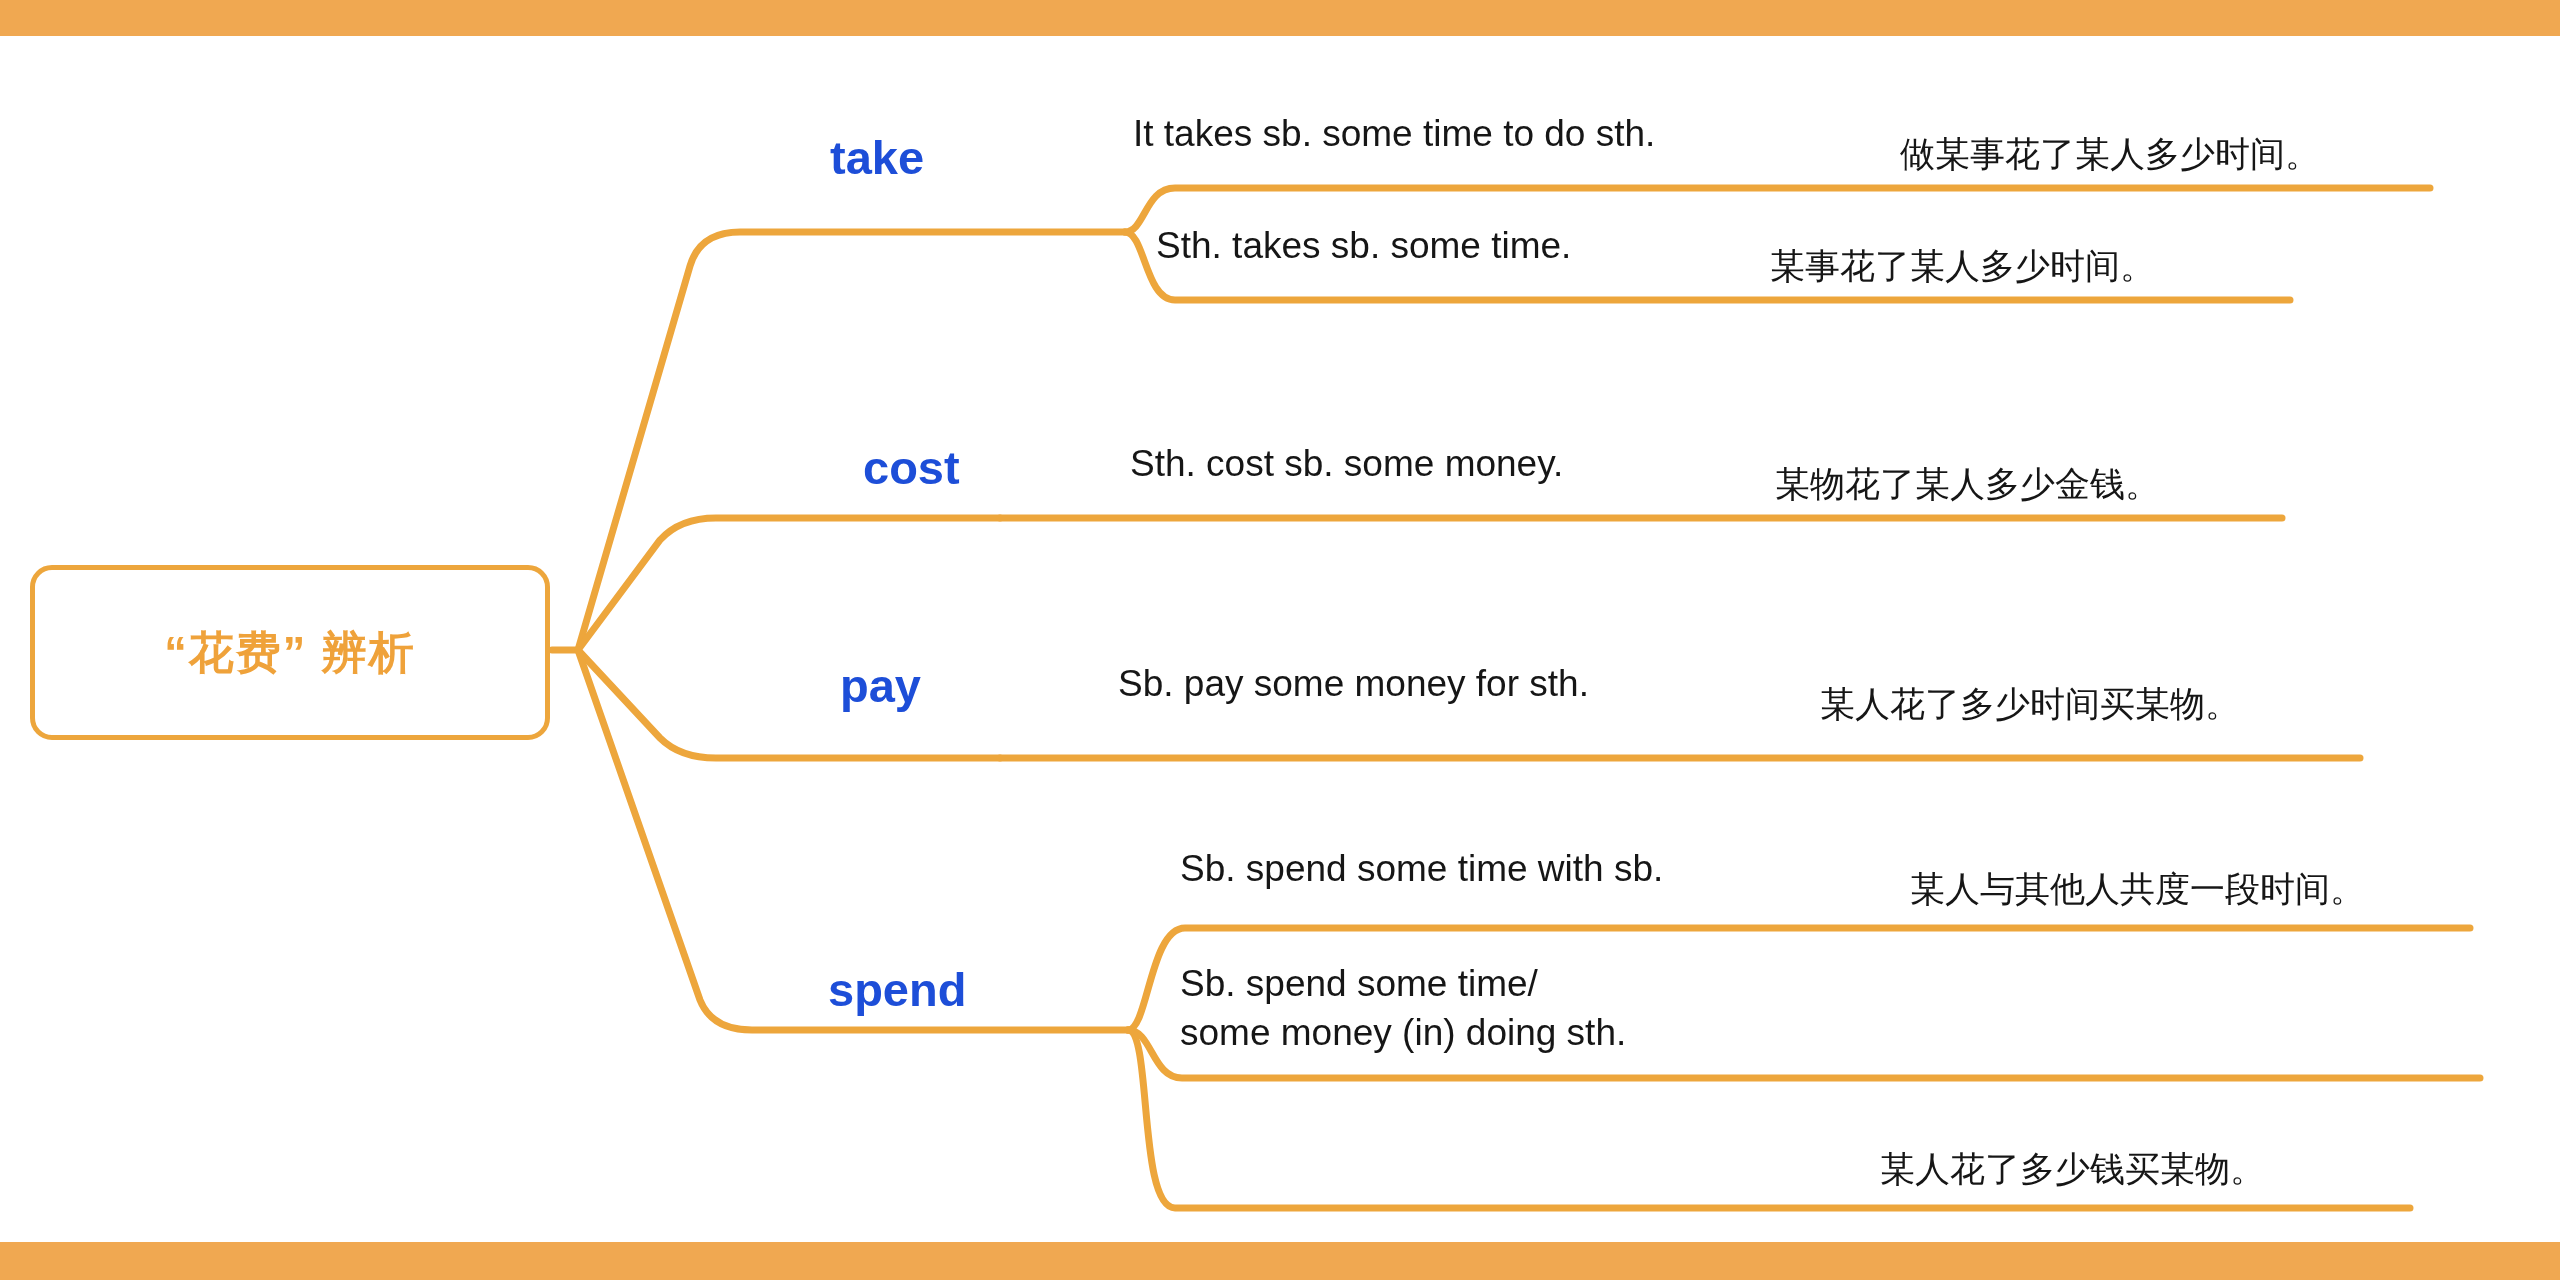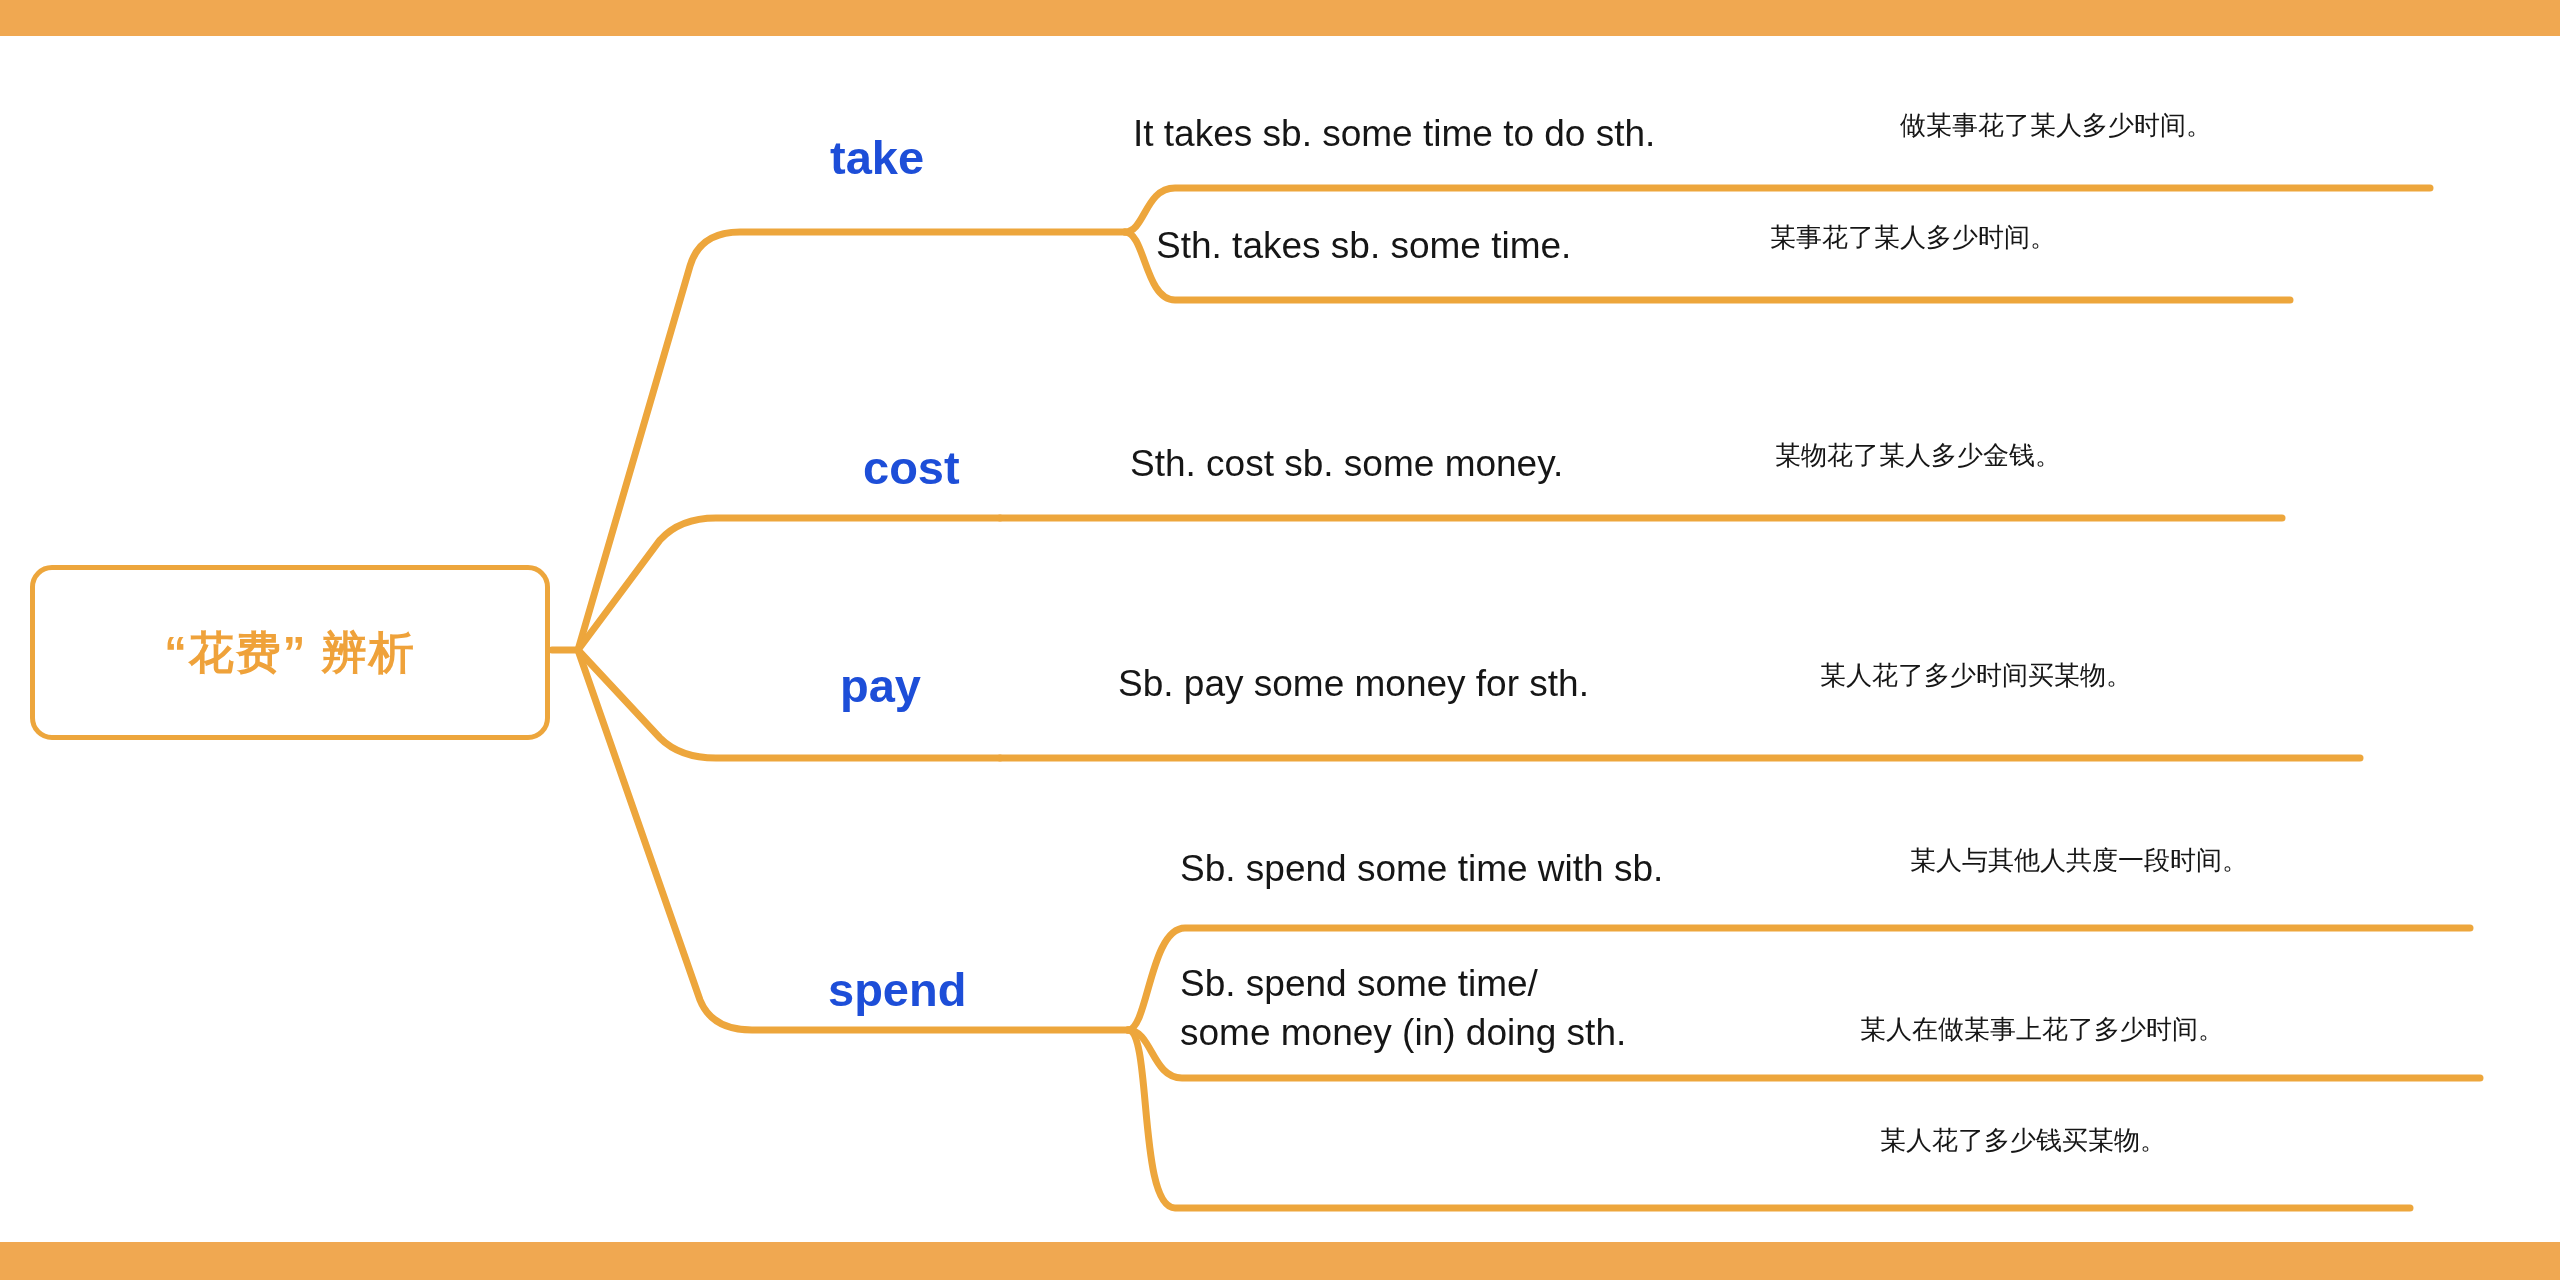--- a/index.html
+++ b/index.html
@@ -63,23 +63,24 @@
 
   .leaf-en {
     position: absolute;
     font-size: 37px;
     color: #161616;
     white-space: pre;
     line-height: 1.32;
   }
   .leaf-zh {
     position: absolute;
-    font-size: 26px;
+    font-size: 35px;
     color: #161616;
     white-space: nowrap;
+    margin-top: 23px;
   }
 </style>
 </head>
 <body>
 
 <div id="canvas">
 
   <div class="band band-top"></div>
   <div class="band band-bottom"></div>
 
@@ -124,17 +125,16 @@
   <div class="leaf-zh" style="left:1775px; top:438px;">某物花了某人多少金钱。</div>
 
   <div class="leaf-en" style="left:1118px; top:660px;">Sb. pay some money for sth.</div>
   <div class="leaf-zh" style="left:1820px; top:658px;">某人花了多少时间买某物。</div>
 
   <div class="leaf-en" style="left:1180px; top:845px;">Sb. spend some time with sb.</div>
   <div class="leaf-zh" style="left:1910px; top:843px;">某人与其他人共度一段时间。</div>
 
   <div class="leaf-en" style="left:1180px; top:960px;">Sb. spend some time/
 some money (in) doing sth.</div>
-  <div class="leaf-zh" style="left:1860px; top:1012px;">某人在做某事上花了多少时间。</div>
 
   <div class="leaf-zh" style="left:1880px; top:1123px;">某人花了多少钱买某物。</div>
 
 </div>
 
 </body></html>

